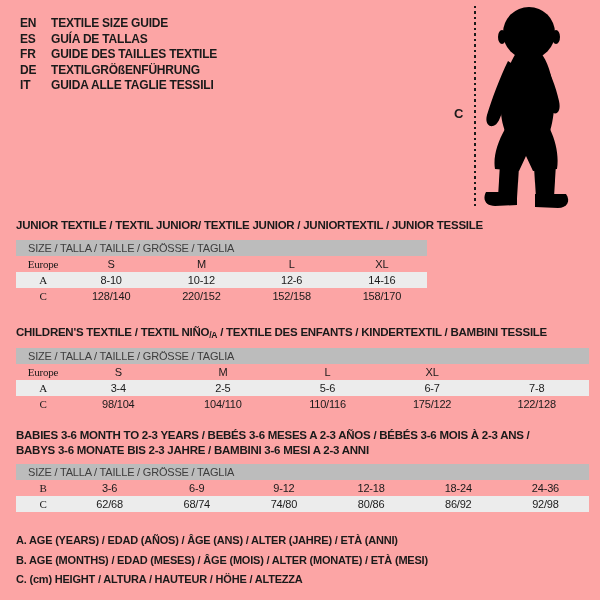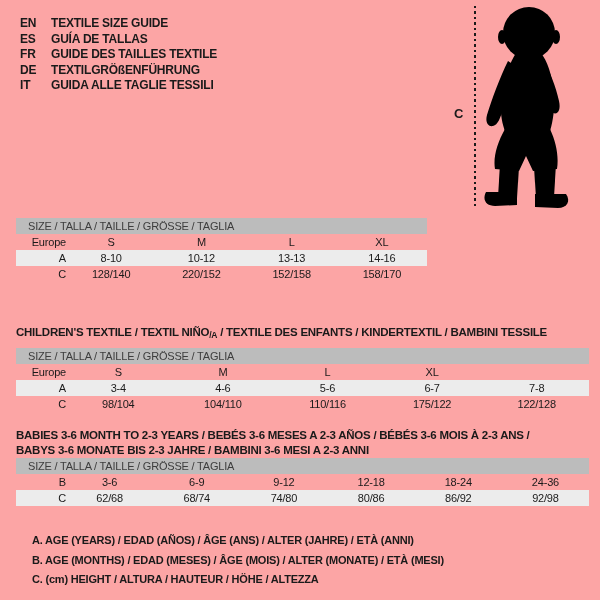--- a/index.html
+++ b/index.html
@@ -26,34 +26,34 @@
         background:repeating-linear-gradient(to bottom,var(--ink) 0 2.5px,transparent 2.5px 5.5px);}
   .cmark{position:absolute;left:454px;top:106px;font-size:13px;font-weight:bold;}
   .baby{position:absolute;left:479px;top:4px;width:94px;height:206px;fill:var(--silhouette);}
 
   
   .tbl{position:absolute;left:16px;}
   .t1{top:218px;width:411px;}
   .t2{top:325px;width:573px;}
   .t3{top:428px;width:573px;}
   .tbl-title{font-weight:bold;font-size:11.5px;letter-spacing:-0.25px;line-height:14px;margin-bottom:8px;white-space:nowrap;}
-  .t3 .tbl-title{line-height:15px;margin-bottom:0;white-space:normal;}
+  .t3 .tbl-title{line-height:15px;margin-bottom:6px;white-space:normal;}
   .subsc{font-size:8.5px;position:relative;top:2px;}
   .size-bar{height:16px;line-height:16px;background:var(--header-bar);color:var(--bar-text);
             font-size:11px;padding-left:12px;letter-spacing:-0.2px;}
   .row{display:grid;height:16px;line-height:16px;font-size:11px;letter-spacing:-0.2px;}
   .r4{grid-template-columns:50px repeat(4,1fr);}
   .r5{grid-template-columns:50px repeat(5,1fr);}
   .r6{grid-template-columns:50px repeat(6,1fr);}
-  .row .lbl{padding-left:4px;text-align:right;}
+  .row .lbl{padding-left:4px;text-align:center;font-family:Liberation Serif, serif;}
   .row .c{text-align:center;}
   .row.alt{background:var(--alt-row);}
 
   
-  .notes{position:absolute;left:32px;top:531px;}
+  .notes{position:absolute;left:16px;top:531px;}
   .note{font-weight:bold;font-size:11px;line-height:19.5px;letter-spacing:-0.2px;white-space:nowrap;}
 </style>
 </head>
 <body>
 
 <div class="canvas">
 
   <section class="lang">
     <div class="lang-row">
       <span class="lang-code">EN</span>
@@ -87,33 +87,34 @@
     <path d="M29 57 C21 73 13 95 8 111 C6 118 9 123 14 122 C19 121 21 114 24 106 C28 92 33 76 38 63 Z"></path>
     <path d="M63 55 C71 67 77 83 80 97 C82 106 79 111 74 109 C70 107 68 100 66 92 C63 79 58 67 54 59 Z"></path>
     <path d="M26 125 C18 139 14 154 16 165 L40 167 L47 152 L54 167 L78 165 C80 152 77 138 71 125 Z"></path>
     <path d="M21 160 L19 193 L38 194 L40 163 Z"></path>
     <path d="M55 163 L57 194 L75 193 L77 160 Z"></path>
     <path d="M7 188 C3 196 7 202 16 202 L38 201 L38 188 Z"></path>
     <path d="M56 190 L56 203 L79 204 C88 204 92 197 87 190 Z"></path>
   </svg>
 
   <section class="tbl t1">
+    <div class="tbl-title">JUNIOR TEXTILE / TEXTIL JUNIOR/ TEXTILE JUNIOR / JUNIORTEXTIL / JUNIOR TESSILE</div>
     <div class="size-bar">SIZE / TALLA / TAILLE / GRÖSSE / TAGLIA</div>
     <div class="row r4">
       <span class="lbl">Europe</span>
       <span class="c">S</span>
       <span class="c">M</span>
       <span class="c">L</span>
       <span class="c">XL</span>
     </div>
     <div class="row r4 alt">
       <span class="lbl">A</span>
       <span class="c">8-10</span>
       <span class="c">10-12</span>
-      <span class="c">13-13</span>
+      <span class="c">12-6</span>
       <span class="c">14-16</span>
     </div>
     <div class="row r4">
       <span class="lbl">C</span>
       <span class="c">128/140</span>
       <span class="c">220/152</span>
       <span class="c">152/158</span>
       <span class="c">158/170</span>
     </div>
   </section>
@@ -126,21 +127,21 @@
     <div class="row r5">
       <span class="lbl">Europe</span>
       <span class="c">S</span>
       <span class="c">M</span>
       <span class="c">L</span>
       <span class="c">XL</span>
     </div>
     <div class="row r5 alt">
       <span class="lbl">A</span>
       <span class="c">3-4</span>
-      <span class="c">4-6</span>
+      <span class="c">2-5</span>
       <span class="c">5-6</span>
       <span class="c">6-7</span>
       <span class="c">7-8</span>
     </div>
     <div class="row r5">
       <span class="lbl">C</span>
       <span class="c">98/104</span>
       <span class="c">104/110</span>
       <span class="c">110/116</span>
       <span class="c">175/122</span>

